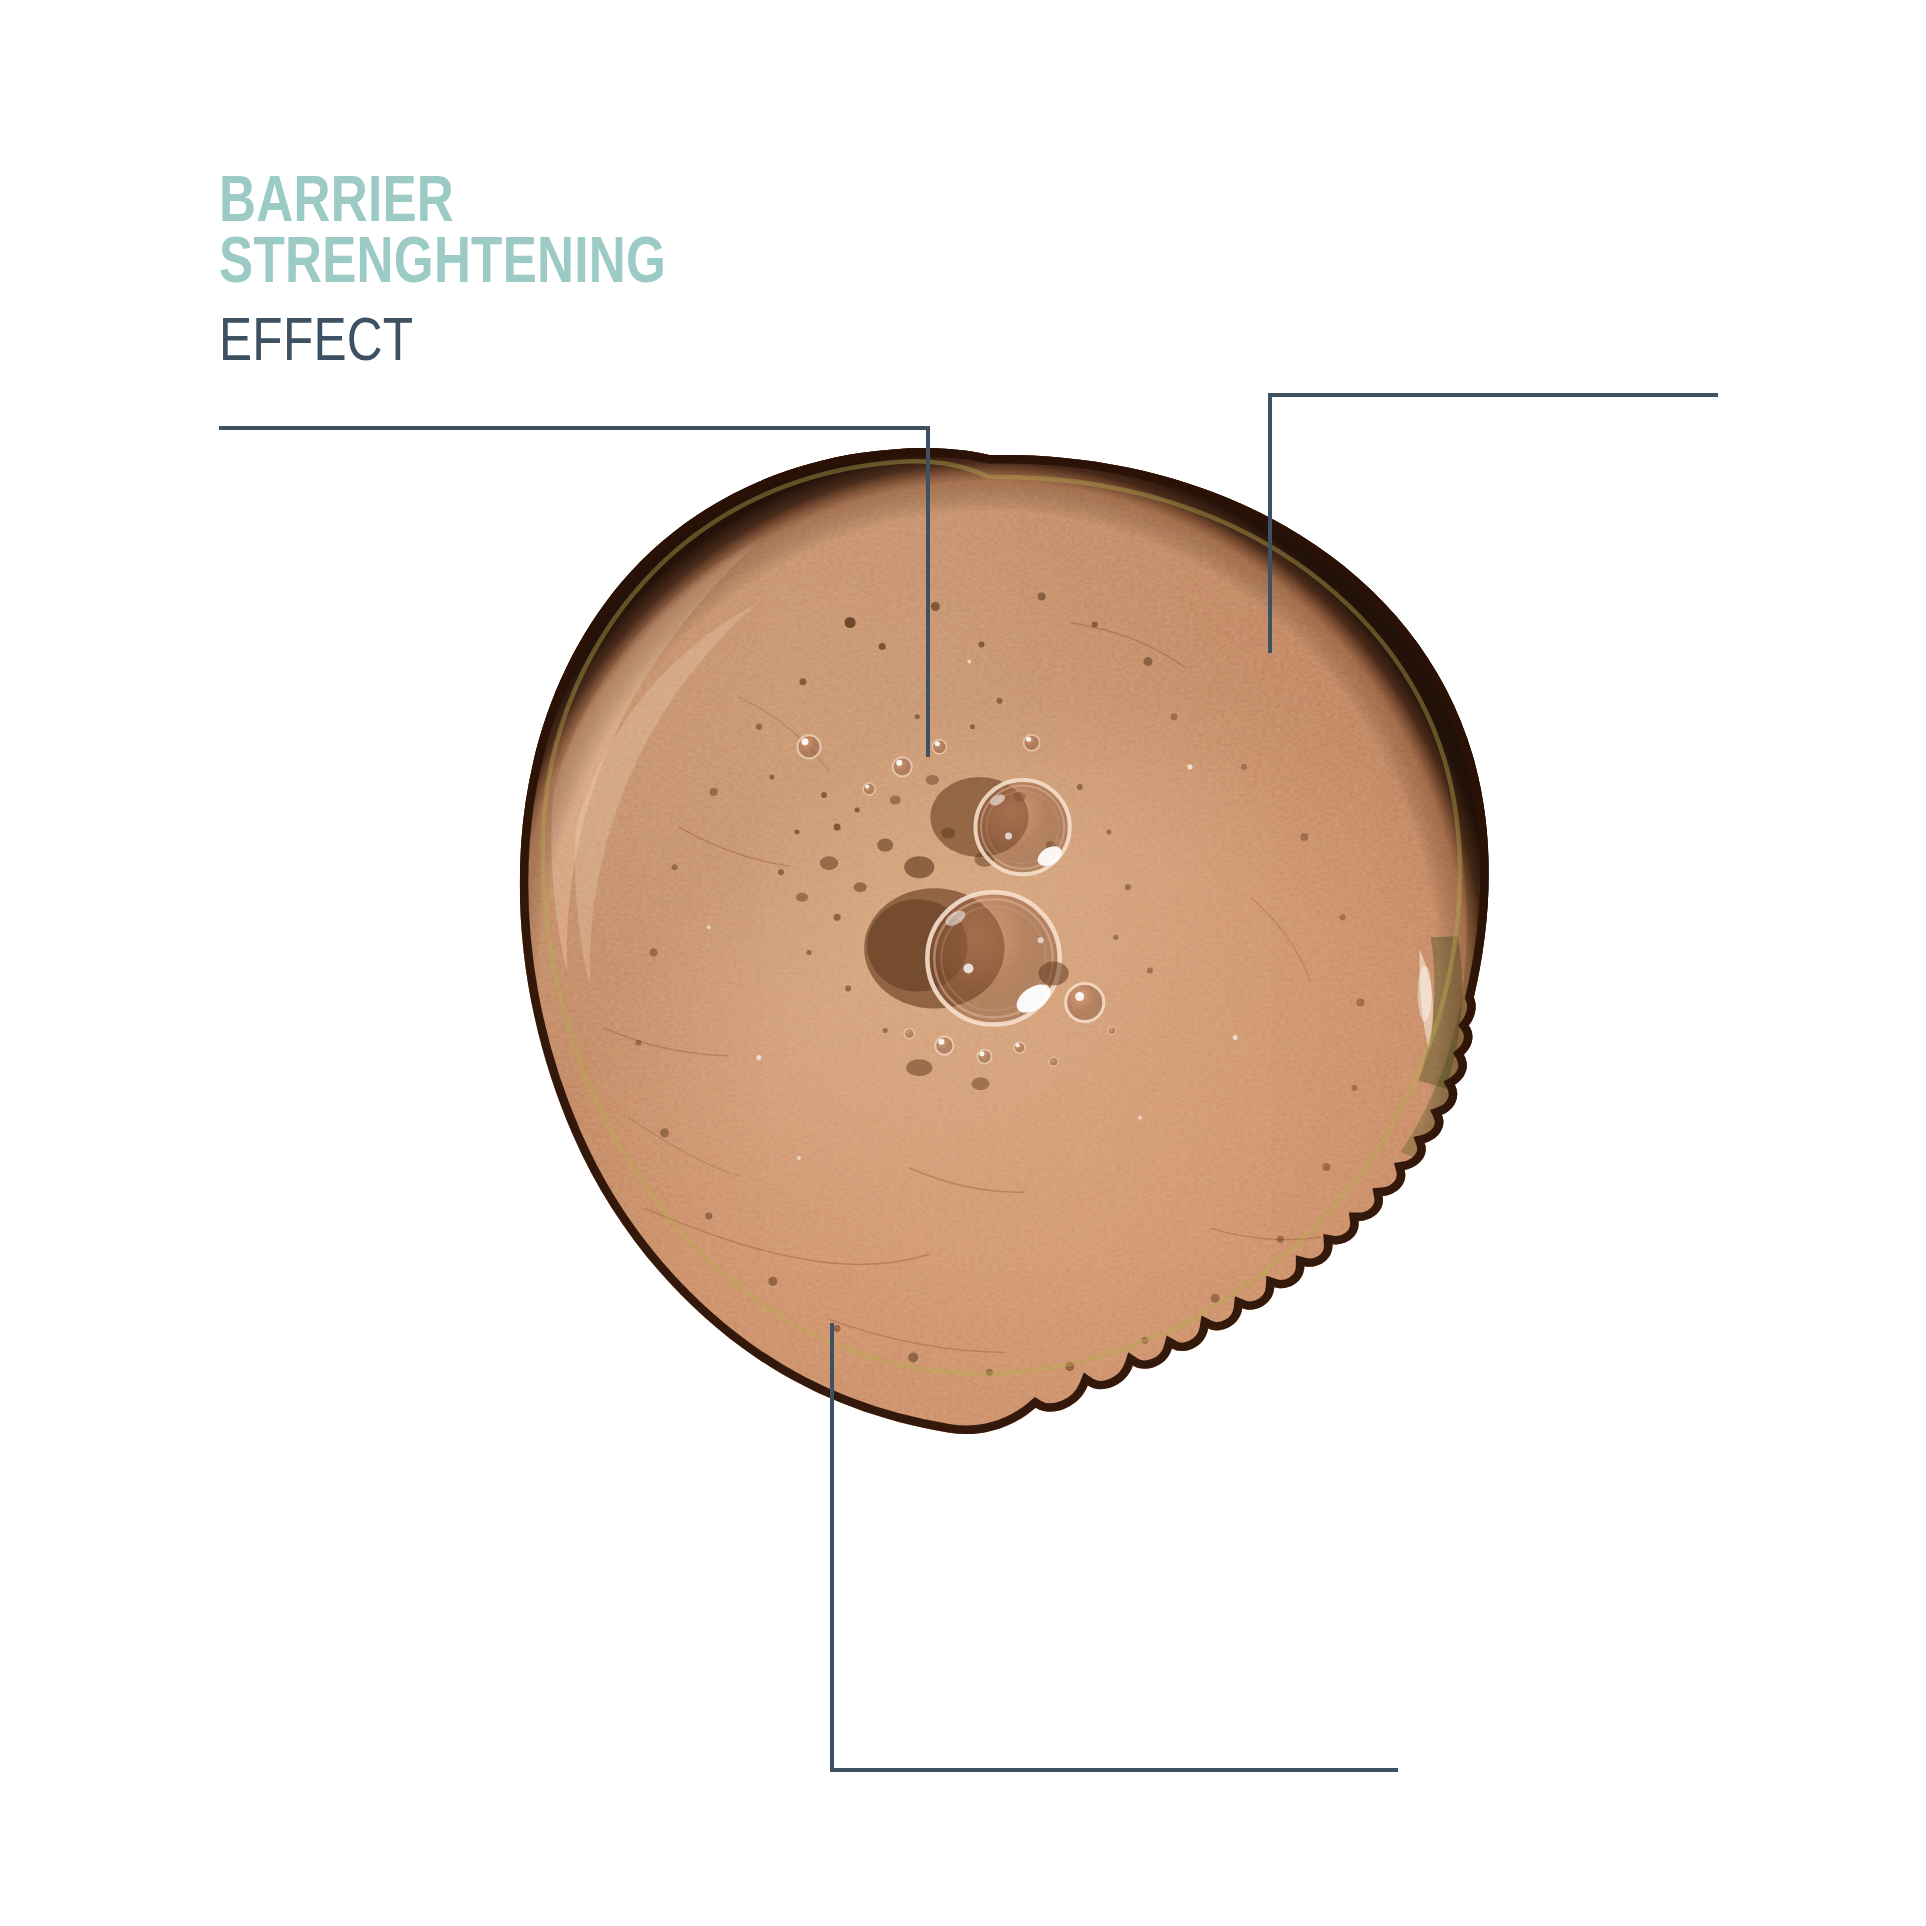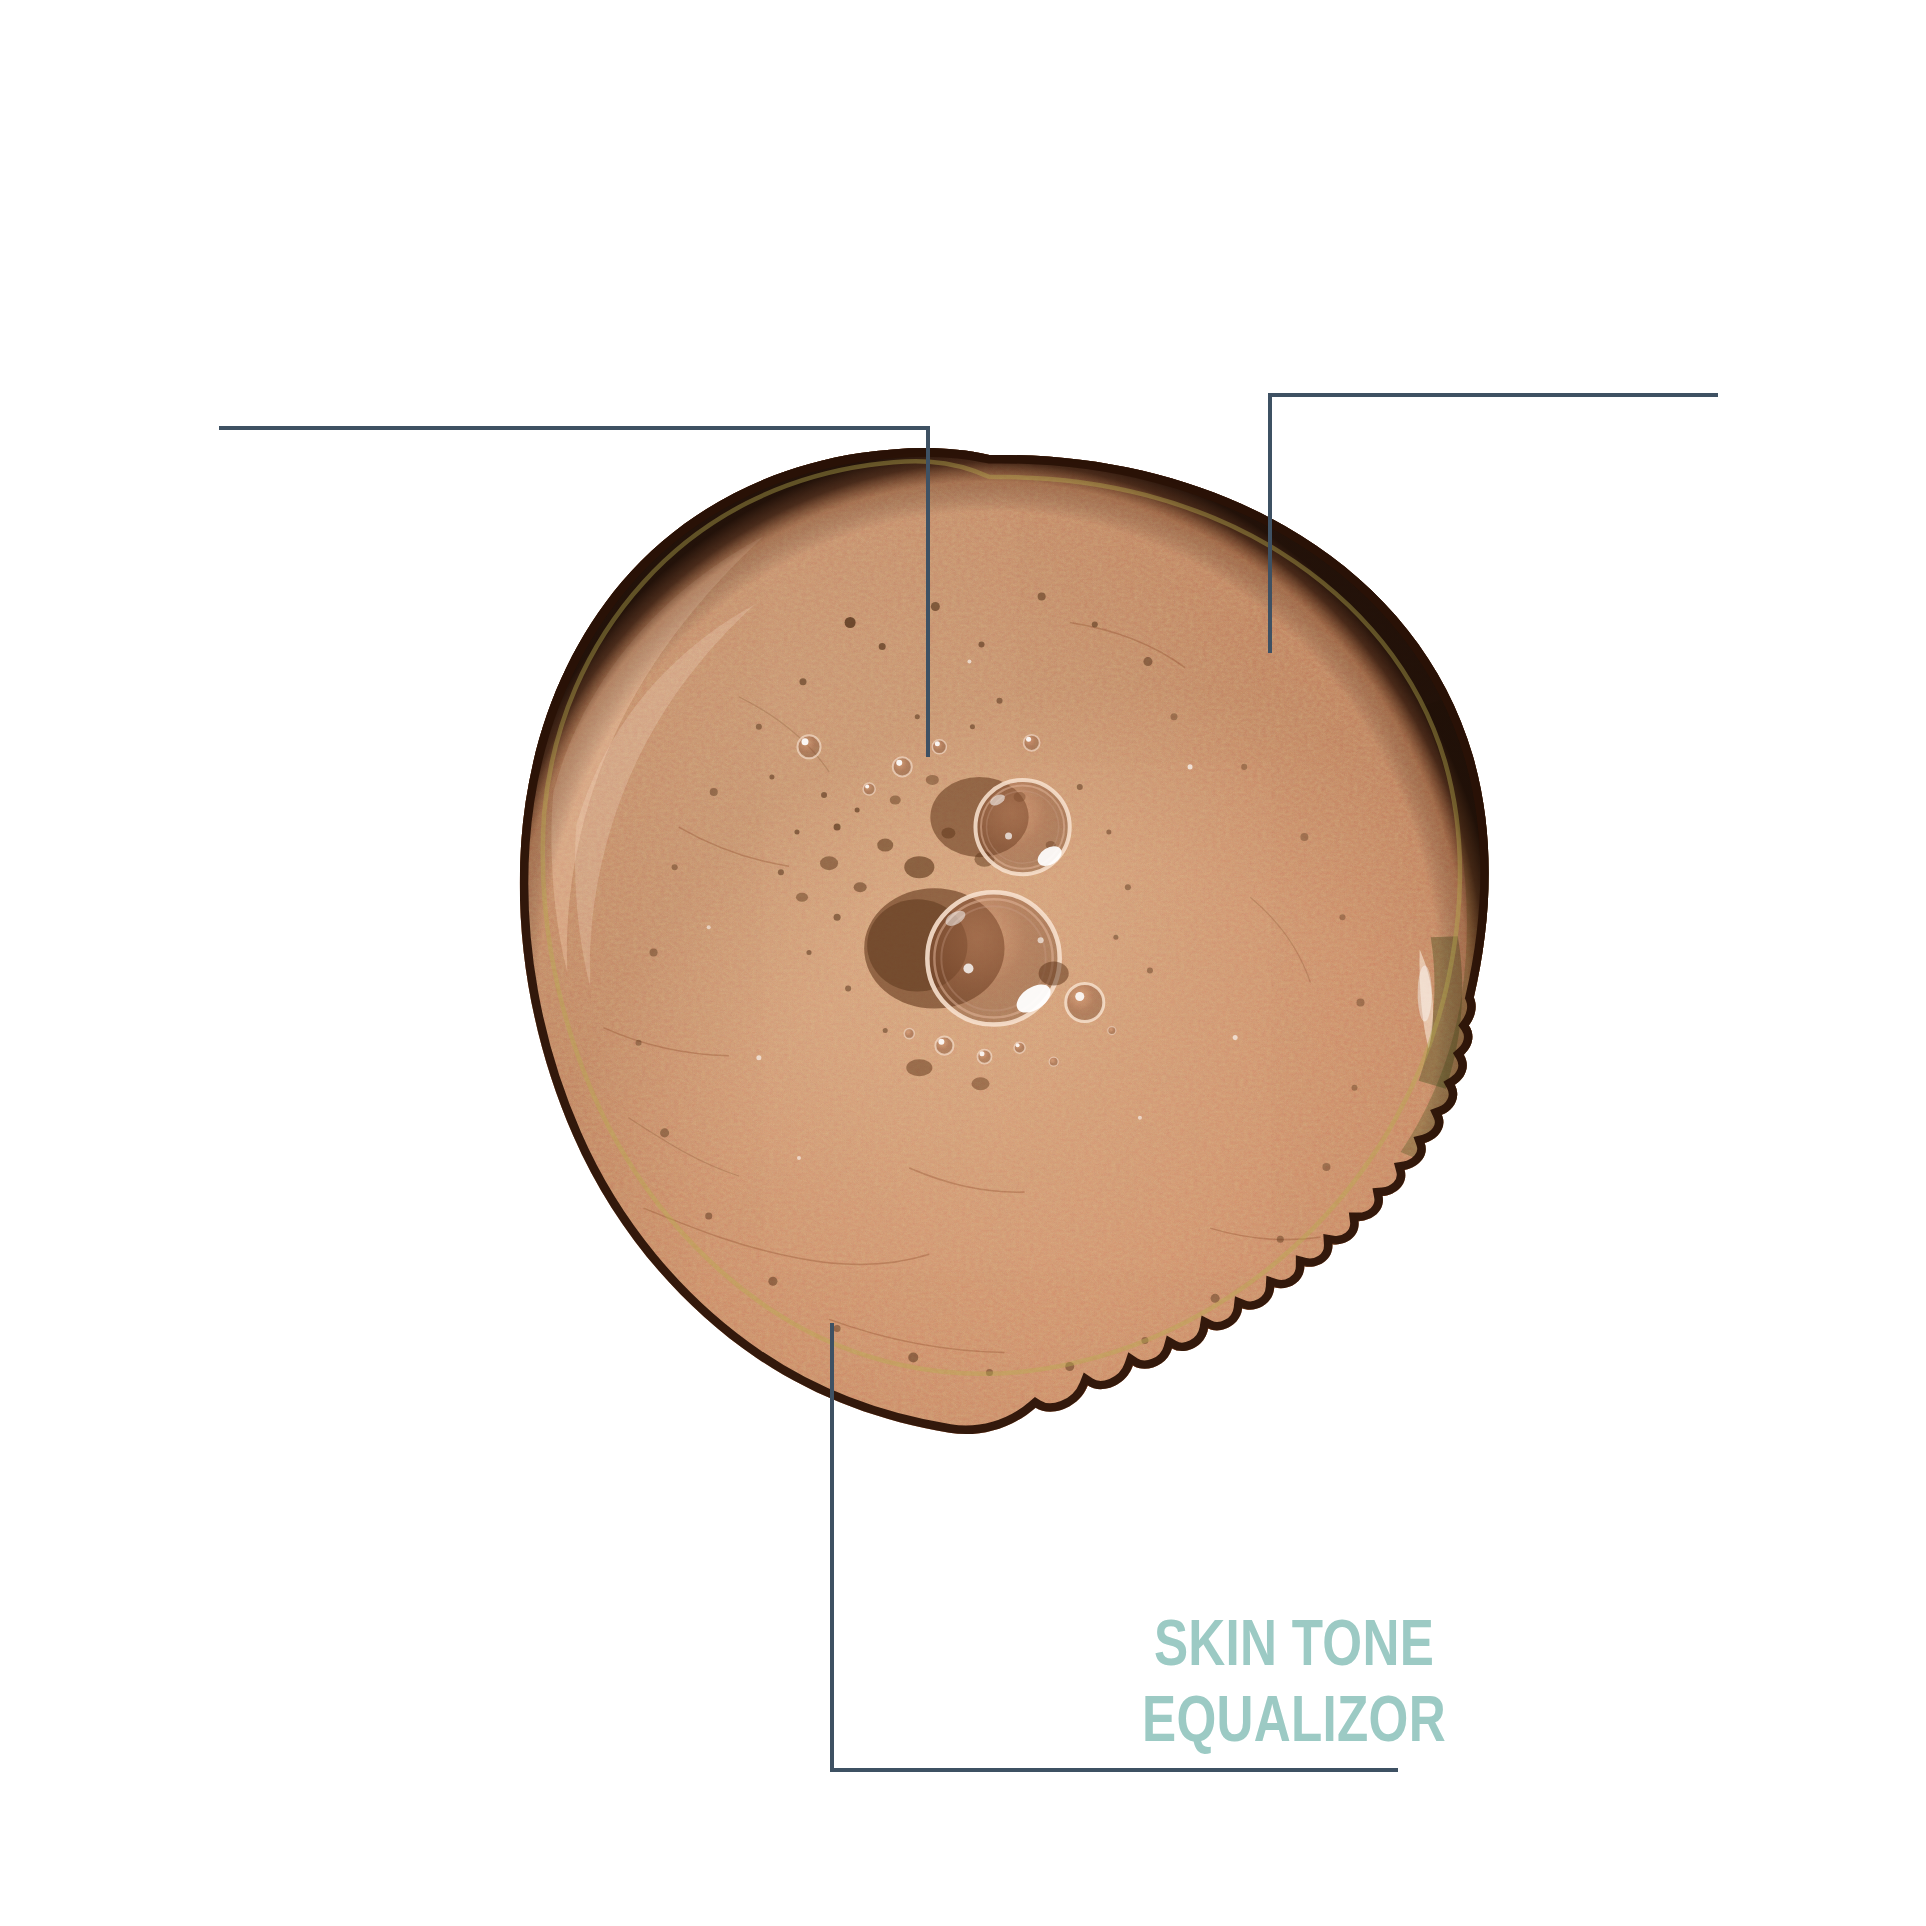--- a/index.html
+++ b/index.html
@@ -443,21 +443,22 @@
 
   <div class="conn h" id="conn-barrier-h"></div>
   <div class="conn v" id="conn-barrier-v"></div>
 
   <div class="conn h" id="conn-sebum-h"></div>
   <div class="conn v" id="conn-sebum-v"></div>
 
   <div class="conn h" id="conn-skintone-h"></div>
   <div class="conn v" id="conn-skintone-v"></div>
 
-
-
-  <div class="callout" id="callout-skintone">
-    <span class="ln accent center-org">SKIN TONE</span>
-    <span class="ln accent center-org">EQUALIZOR</span>
+  <div class="callout" id="callout-barrier">
+    <span class="ln accent">BARRIER</span>
+    <span class="ln accent">STRENGHTENING</span>
+    <span class="ln muted">EFFECT</span>
   </div>
 
+
+
 </div>
 
 
 </body></html>

